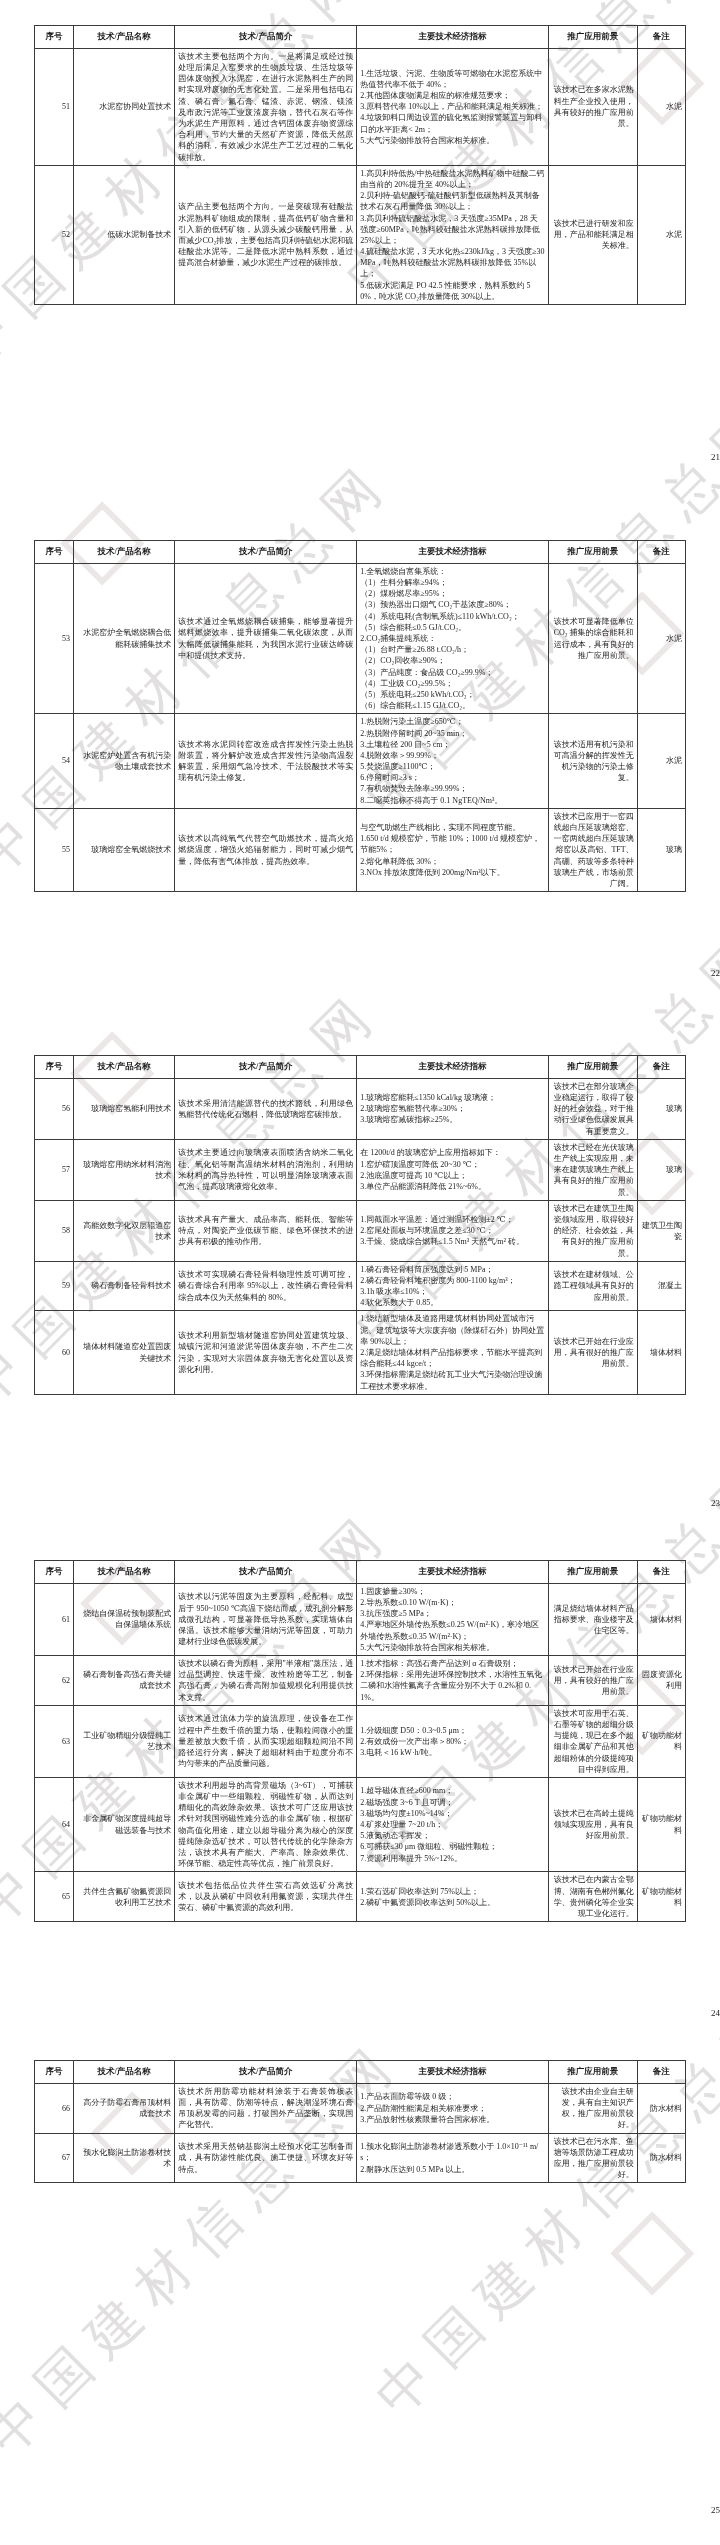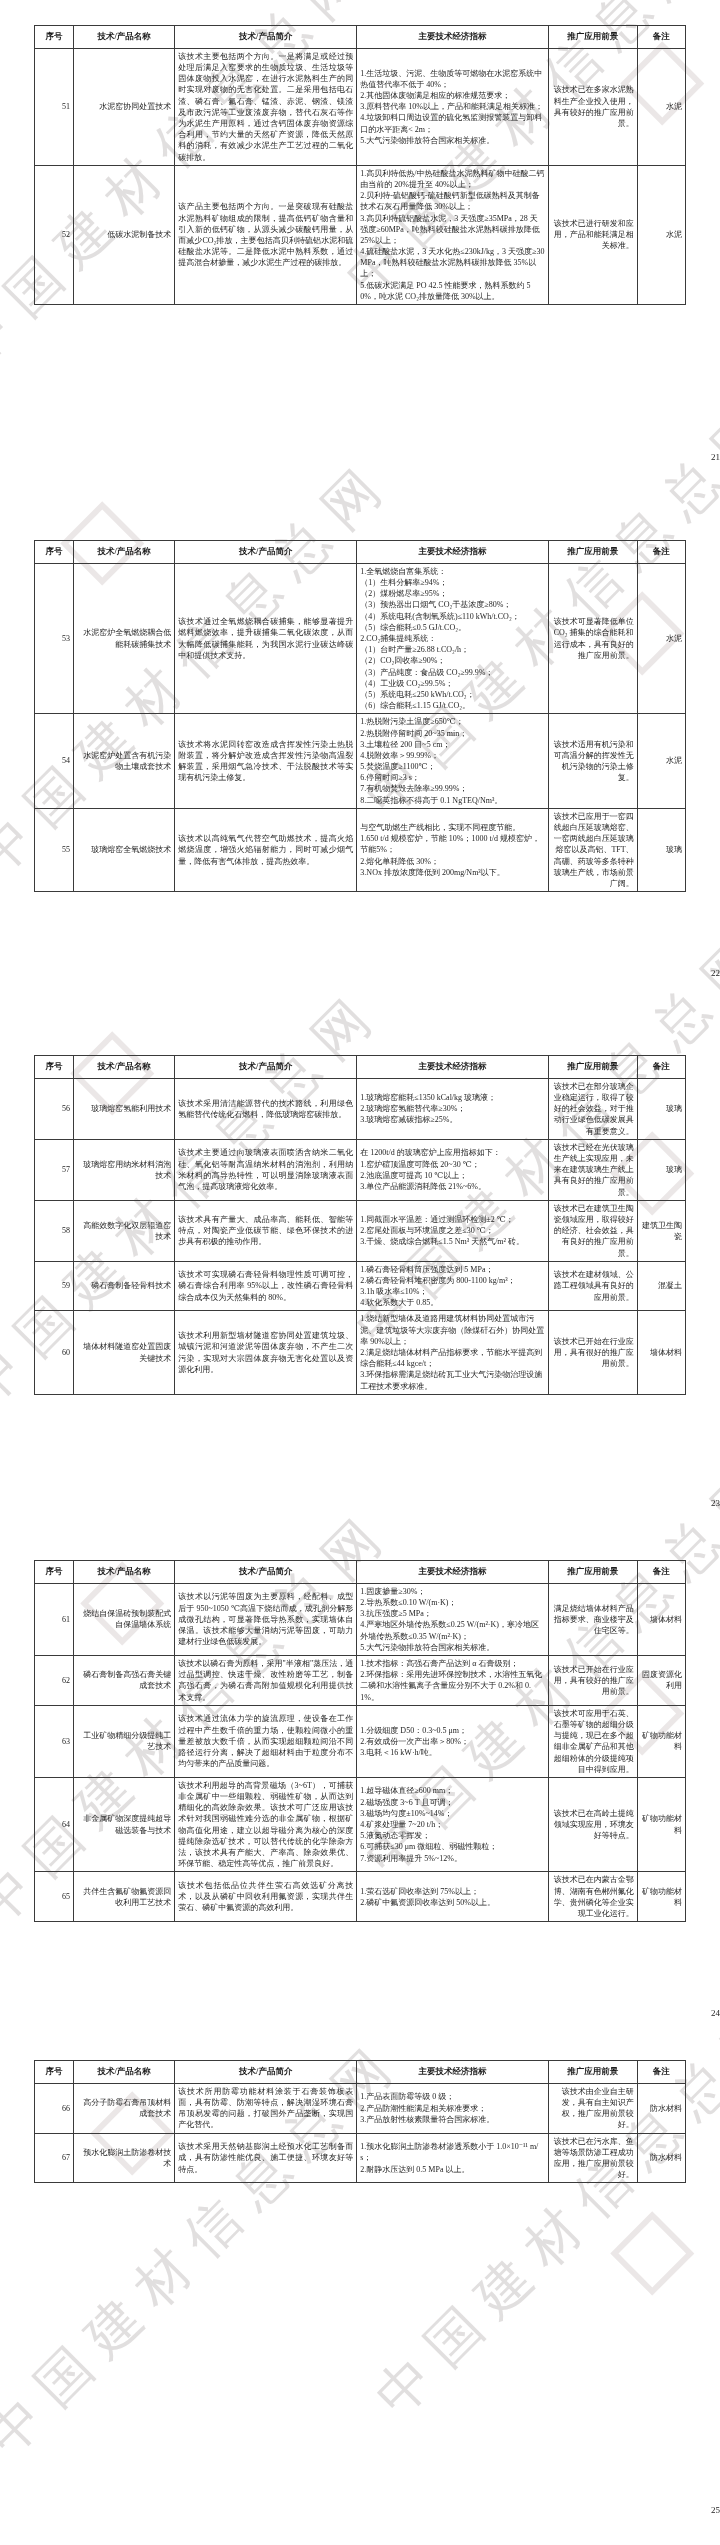--- a/index.html
+++ b/index.html
@@ -298,21 +298,21 @@
               <td class="c2">该技术利用超导的高背景磁场（3~6T），可捕获非金属矿中一些细颗粒、弱磁性矿物，从而达到精细化的高效除杂效果。该技术可广泛应用该技术针对我国弱磁性难分选的非金属矿物，根据矿物高值化用途，建立以超导磁分离为核心的深度提纯除杂选矿技术，可以替代传统的化学除杂方法，该技术具有产能大、产率高、除杂效果优、环保节能、稳定性高等优点，推广前景良好。</td>
               <td class="c3">
                 <div class="ind-line">1.超导磁体直径≥600 mm；</div>
                 <div class="ind-line">2.磁场强度 3~6 T 且可调；</div>
                 <div class="ind-line">3.磁场均匀度±10%~14%；</div>
                 <div class="ind-line">4.矿浆处理量 7~20 t/h；</div>
                 <div class="ind-line">5.液氮动态零挥发；</div>
                 <div class="ind-line">6.可捕获≤30 μm 微细粒、弱磁性颗粒；</div>
                 <div class="ind-line">7.资源利用率提升 5%~12%。</div>
               </td>
-              <td class="c4">该技术已在高岭土提纯领域实现应用，环境友好等特点。</td>
+              <td class="c4">该技术已在高岭土提纯领域实现应用，具有良好应用前景。</td>
               <td class="c5">矿物功能材料</td>
             </tr>
             <tr>
               <td class="c0">65</td>
               <td class="c1">共伴生含氟矿物氟资源回收利用工艺技术</td>
               <td class="c2">该技术包括低品位共伴生萤石高效选矿分离技术，以及从磷矿中回收利用氟资源，实现共伴生萤石、磷矿中氟资源的高效利用。</td>
               <td class="c3">
                 <div class="ind-line">1.萤石选矿回收率达到 75%以上；</div>
                 <div class="ind-line">2.磷矿中氟资源回收率达到 50%以上。</div>
               </td>

